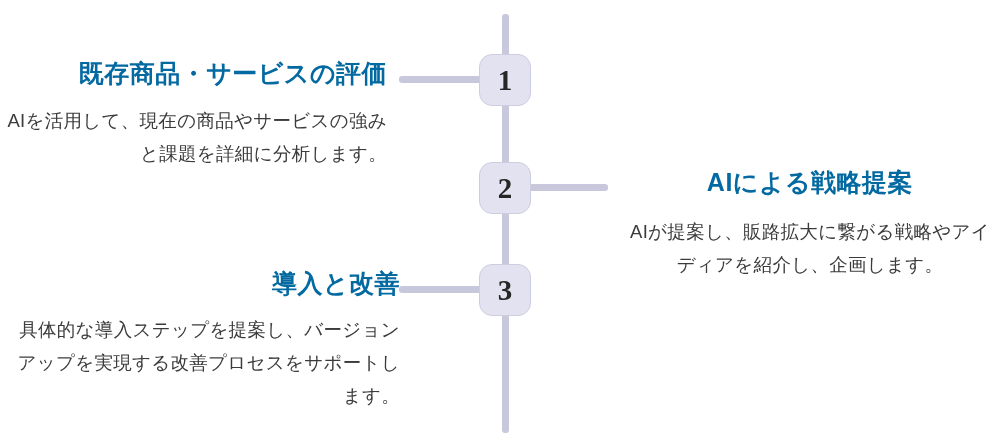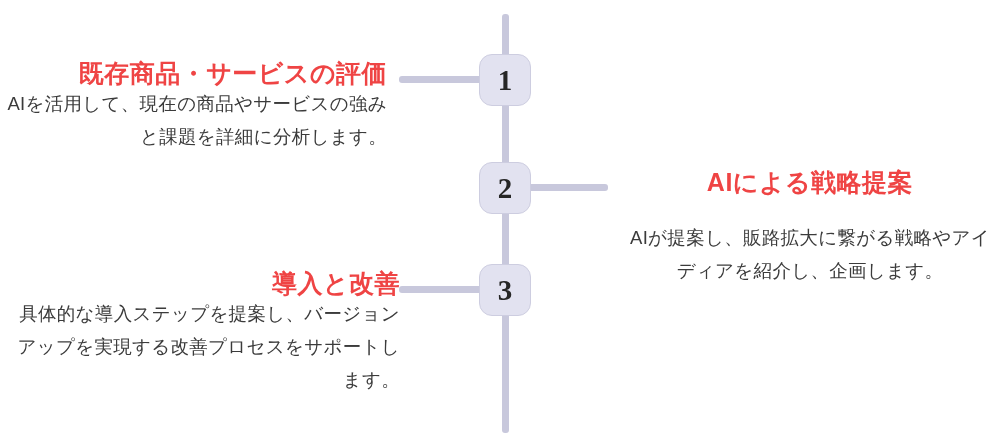--- a/index.html
+++ b/index.html
@@ -71,41 +71,41 @@
   .block {
     position: absolute;
   }
   .block.left  { text-align: right; }
   .block.right { text-align: center; }
 
   .block h3 {
     margin: 0;
     font-size: 25px;
     font-weight: bold;
-    color: #ef4444;
+    color: #0369a1;
     letter-spacing: 0.5px;
     line-height: 1.2;
     white-space: nowrap;
   }
   .block p {
     margin: 0;
     font-size: 18.5px;
     color: #3b3b3b;
     line-height: 1.78;
     letter-spacing: 0.3px;
   }
 
   #block-1 { left: 0px;   top: 58px;  width: 387px; }
-  #block-1 p { }
+  #block-1 p { margin-top: 17px; }
 
   #block-2 { left: 630px; top: 167px; width: 360px; }
-  #block-2 p { margin-top: 25px; }
+  #block-2 p { margin-top: 19px; }
 
   #block-3 { left: 13px;   top: 268px; width: 387px; }
-  #block-3 p { margin-top: 0; }
+  #block-3 p { margin-top: 16px; }
 </style>
 </head>
 <body>
 
 <div id="stage">
 
   <div class="spine"></div>
 
   <div class="connector" id="conn-1"></div>
   <div class="connector" id="conn-2"></div>

